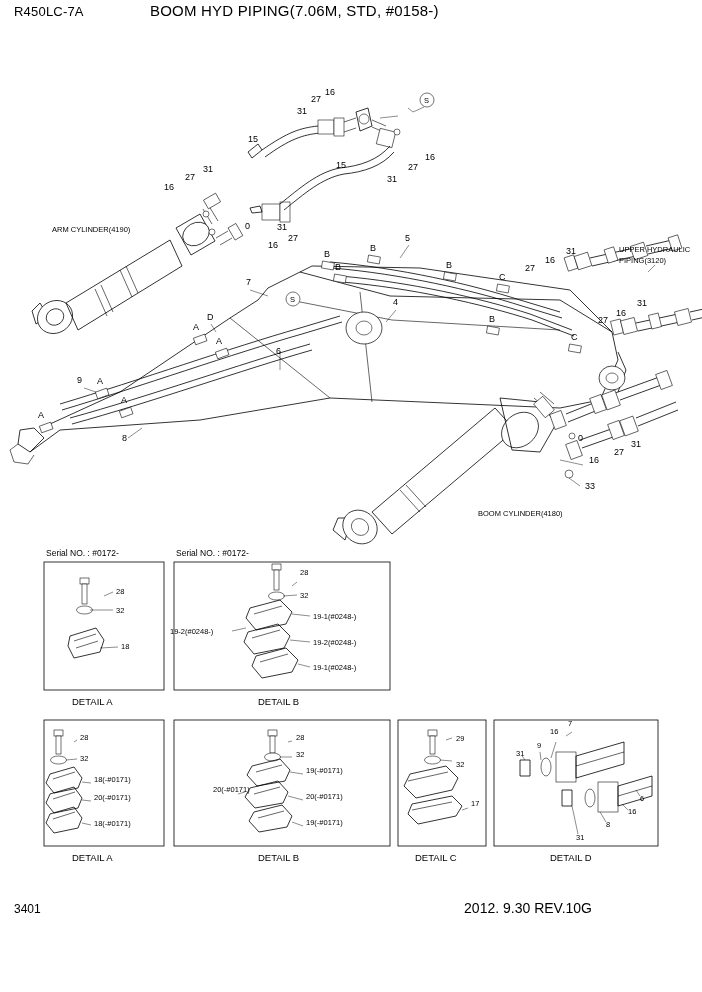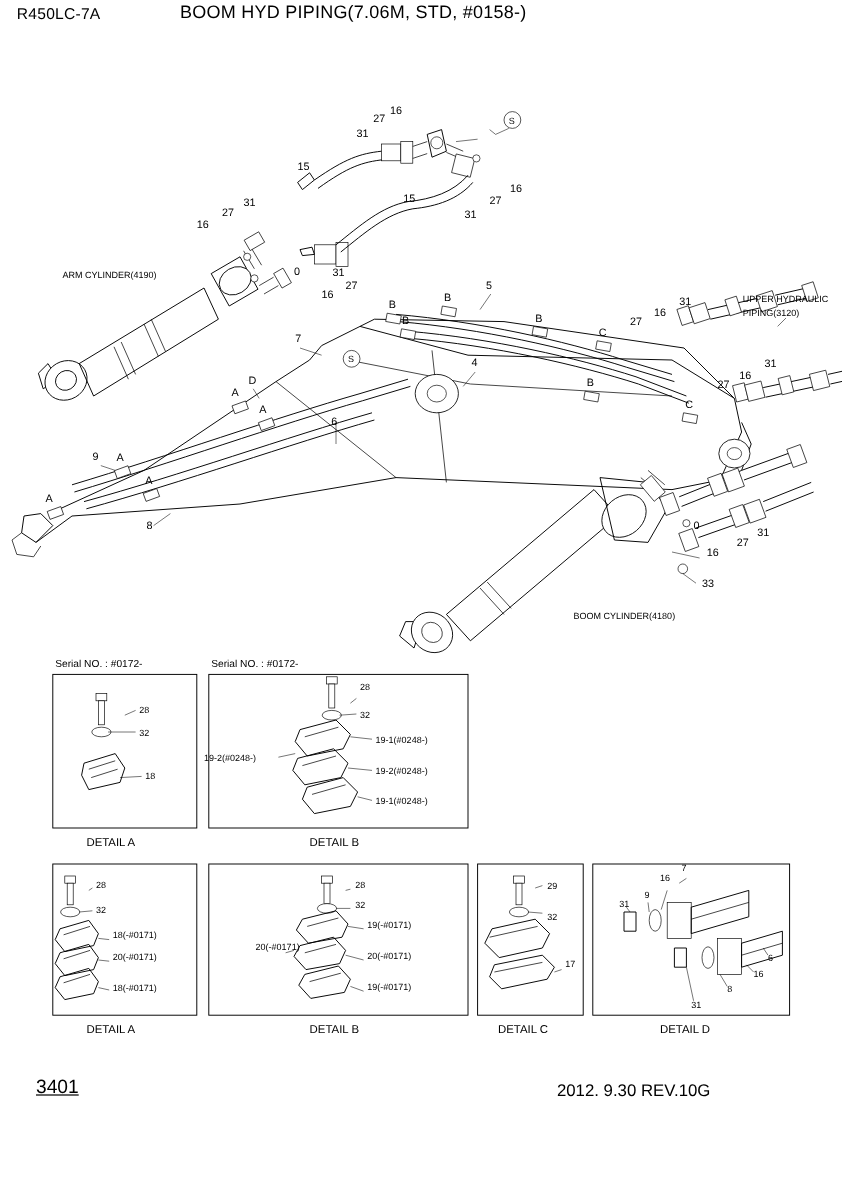--- a/index.html
+++ b/index.html
@@ -29,23 +29,22 @@
   .hdr-title {
     position: absolute;
     left: 150px; top: 2px;
     font-size: 15px;
     letter-spacing: .2px;
     text-align: right;
   }
   
   .ftr-left {
     position: absolute;
-    left: 30px; bottom: 76px;
-    font-size: 16px;
-    text-decoration: underline;
+    left: 14px; bottom: 76px;
+    font-size: 12px;
   }
   .ftr-right {
     position: absolute;
     right: 44px; bottom: 76px;
     font-size: 14px;
   }
   
   .canvas { position: absolute; left: 0; top: 0; width: 702px; height: 992px; }
   svg { display: block; }
   text { font-family: "Liberation Sans", sans-serif; fill: #000; }

